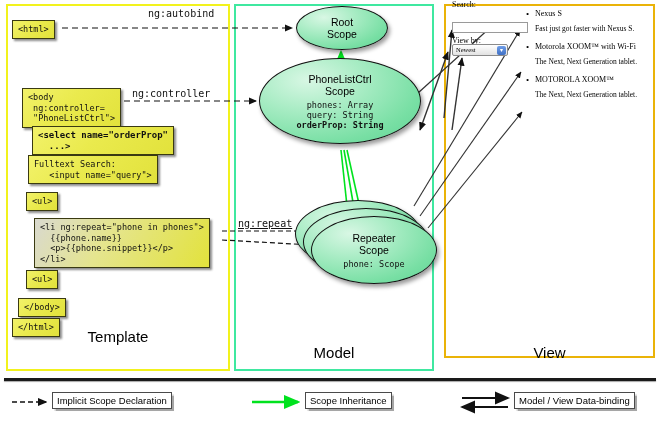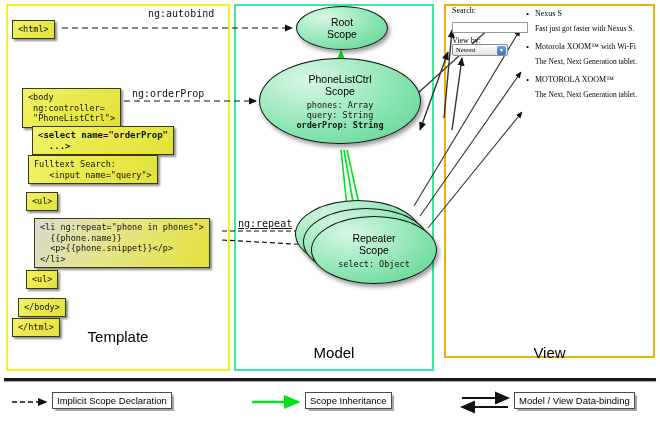--- a/index.html
+++ b/index.html
@@ -62,21 +62,21 @@
 
   
   .wirelabel{position:absolute;font-family:"DejaVu Sans Mono","Liberation Mono",monospace;
     font-size:10px;color:#111;white-space:nowrap;}
   #lbl-autobind{left:148px;top:8px;}
   #lbl-controller{left:132px;top:88px;}
   #lbl-repeat{left:238px;top:218px;text-decoration:underline;}
 
   
   .v-lab{position:absolute;font-family:"Liberation Serif",serif;font-size:8px;color:#000;}
-  #view-search-label{left:452px;top:6px;}
+  #view-search-label{left:452px;top:0;}
   #view-sort-label{left:452px;top:36px;}
   .v-input{position:absolute;left:452px;top:22px;width:76px;height:11px;
     box-sizing:border-box;background:#fff;border:1px solid #9a9a9a;}
   .v-select{position:absolute;left:452px;top:44px;width:56px;height:12px;
     box-sizing:border-box;background:linear-gradient(#ffffff,#e2e2e2);
     border:1px solid #8a8a8a;border-radius:2px;
     font-family:"Liberation Serif",serif;font-size:6.5px;color:#000;
     padding:1px 12px 0 3px;white-space:nowrap;overflow:hidden;}
   .v-select .arrowbtn{position:absolute;right:1px;top:1px;width:9px;height:9px;
     background:linear-gradient(#6f9ee8,#3f6fc4);border-radius:2px;
@@ -200,34 +200,34 @@
   <div class="codebox" id="box-ul1">&lt;ul&gt;</div>
   <div class="codebox shaded" id="box-li">&lt;li ng:repeat="phone in phones"&gt;
   {{phone.name}}
   &lt;p&gt;{{phone.snippet}}&lt;/p&gt;
 &lt;/li&gt;</div>
   <div class="codebox" id="box-ul2">&lt;ul&gt;</div>
   <div class="codebox" id="box-bodyend">&lt;/body&gt;</div>
   <div class="codebox" id="box-htmlend">&lt;/html&gt;</div>
 
   <div class="wirelabel" id="lbl-autobind">ng:autobind</div>
-  <div class="wirelabel" id="lbl-controller">ng:orderProp</div>
+  <div class="wirelabel" id="lbl-controller">ng:controller</div>
   <div class="wirelabel" id="lbl-repeat">ng:repeat</div>
 
   <div class="scope" id="scope-root">
     <div class="ttl">Root</div>
     <div class="ttl">Scope</div>
   </div>
 
   <div class="scope" id="scope-rep3"></div>
   <div class="scope" id="scope-rep2"></div>
   <div class="scope" id="scope-rep1">
     <div class="ttl">Repeater</div>
     <div class="ttl">Scope</div>
-    <div class="props">select: Object</div>
+    <div class="props">phone: Scope</div>
   </div>
 
   <div class="scope" id="scope-ctrl">
     <div class="ttl">PhoneListCtrl</div>
     <div class="ttl">Scope</div>
     <div class="props">phones: Array
 query: String</div>
     <div class="props" style="font-weight:bold;margin-top:0;">orderProp: String</div>
   </div>
 

